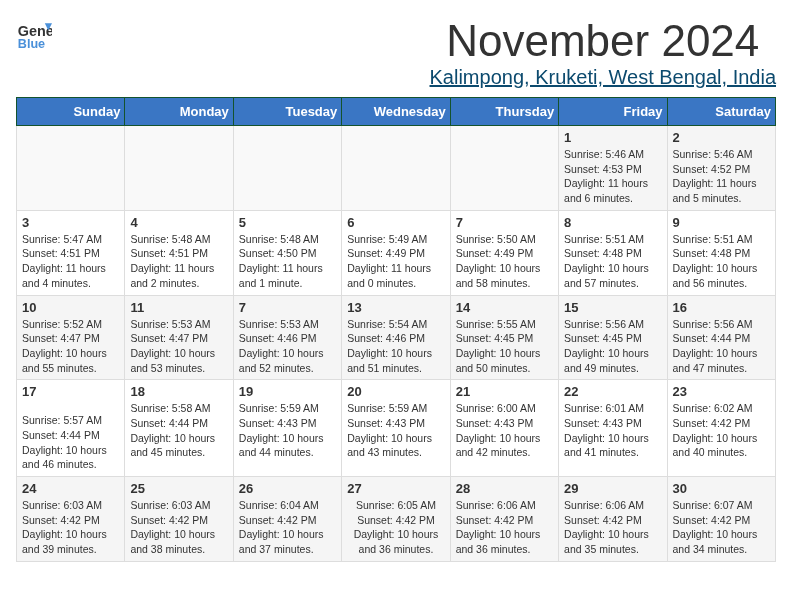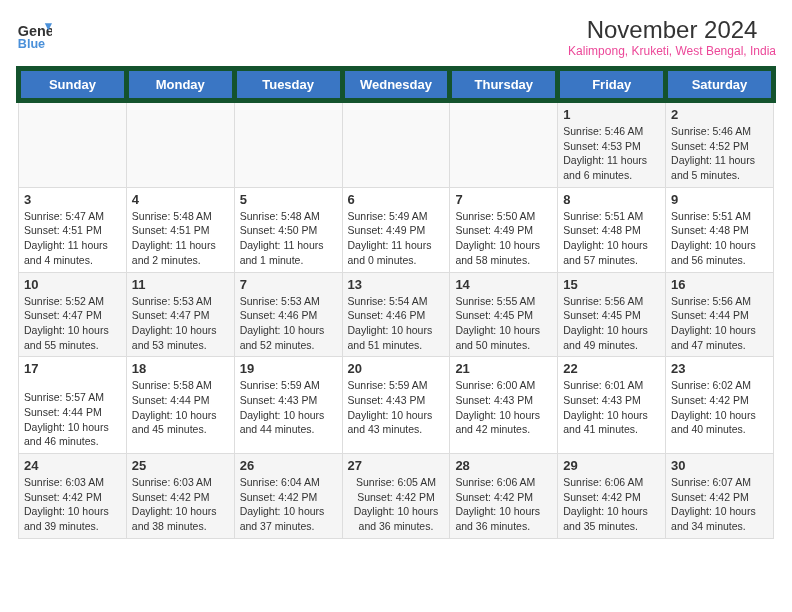--- a/index.html
+++ b/index.html
@@ -22,42 +22,43 @@
       gap: 4px;
     }
     .logo-icon {
       width: 36px;
       height: 36px;
     }
     .title-block {
       text-align: right;
     }
     .month-title {
-      font-size: 24px;
+      font-size: 44px;
       font-weight: normal;
       color: #333;
       text-align: center;
     }
     .location {
-      font-size: 12px;
-      color: #ec4899;
+      font-size: 20px;
+      color: #0c4a6e;
+      text-decoration: underline;
     }
     .calendar {
       width: 100%;
       border-collapse: collapse;
       border: 1px solid #ccc;
     }
     .calendar th {
       background-color: #3a76c4;
       color: #fff;
       font-size: 13px;
       font-weight: bold;
       padding: 6px 4px;
-      text-align: center;
-      border: 5px solid #14532d;
+      text-align: right;
+      border: 1px solid #14532d;
     }
     .calendar td {
       vertical-align: top;
       border: 1px solid #ddd;
       padding: 4px 5px;
       width: calc(100% / 7);
       min-height: 80px;
       font-size: 11px;
       color: #333;
       background: #fff;

